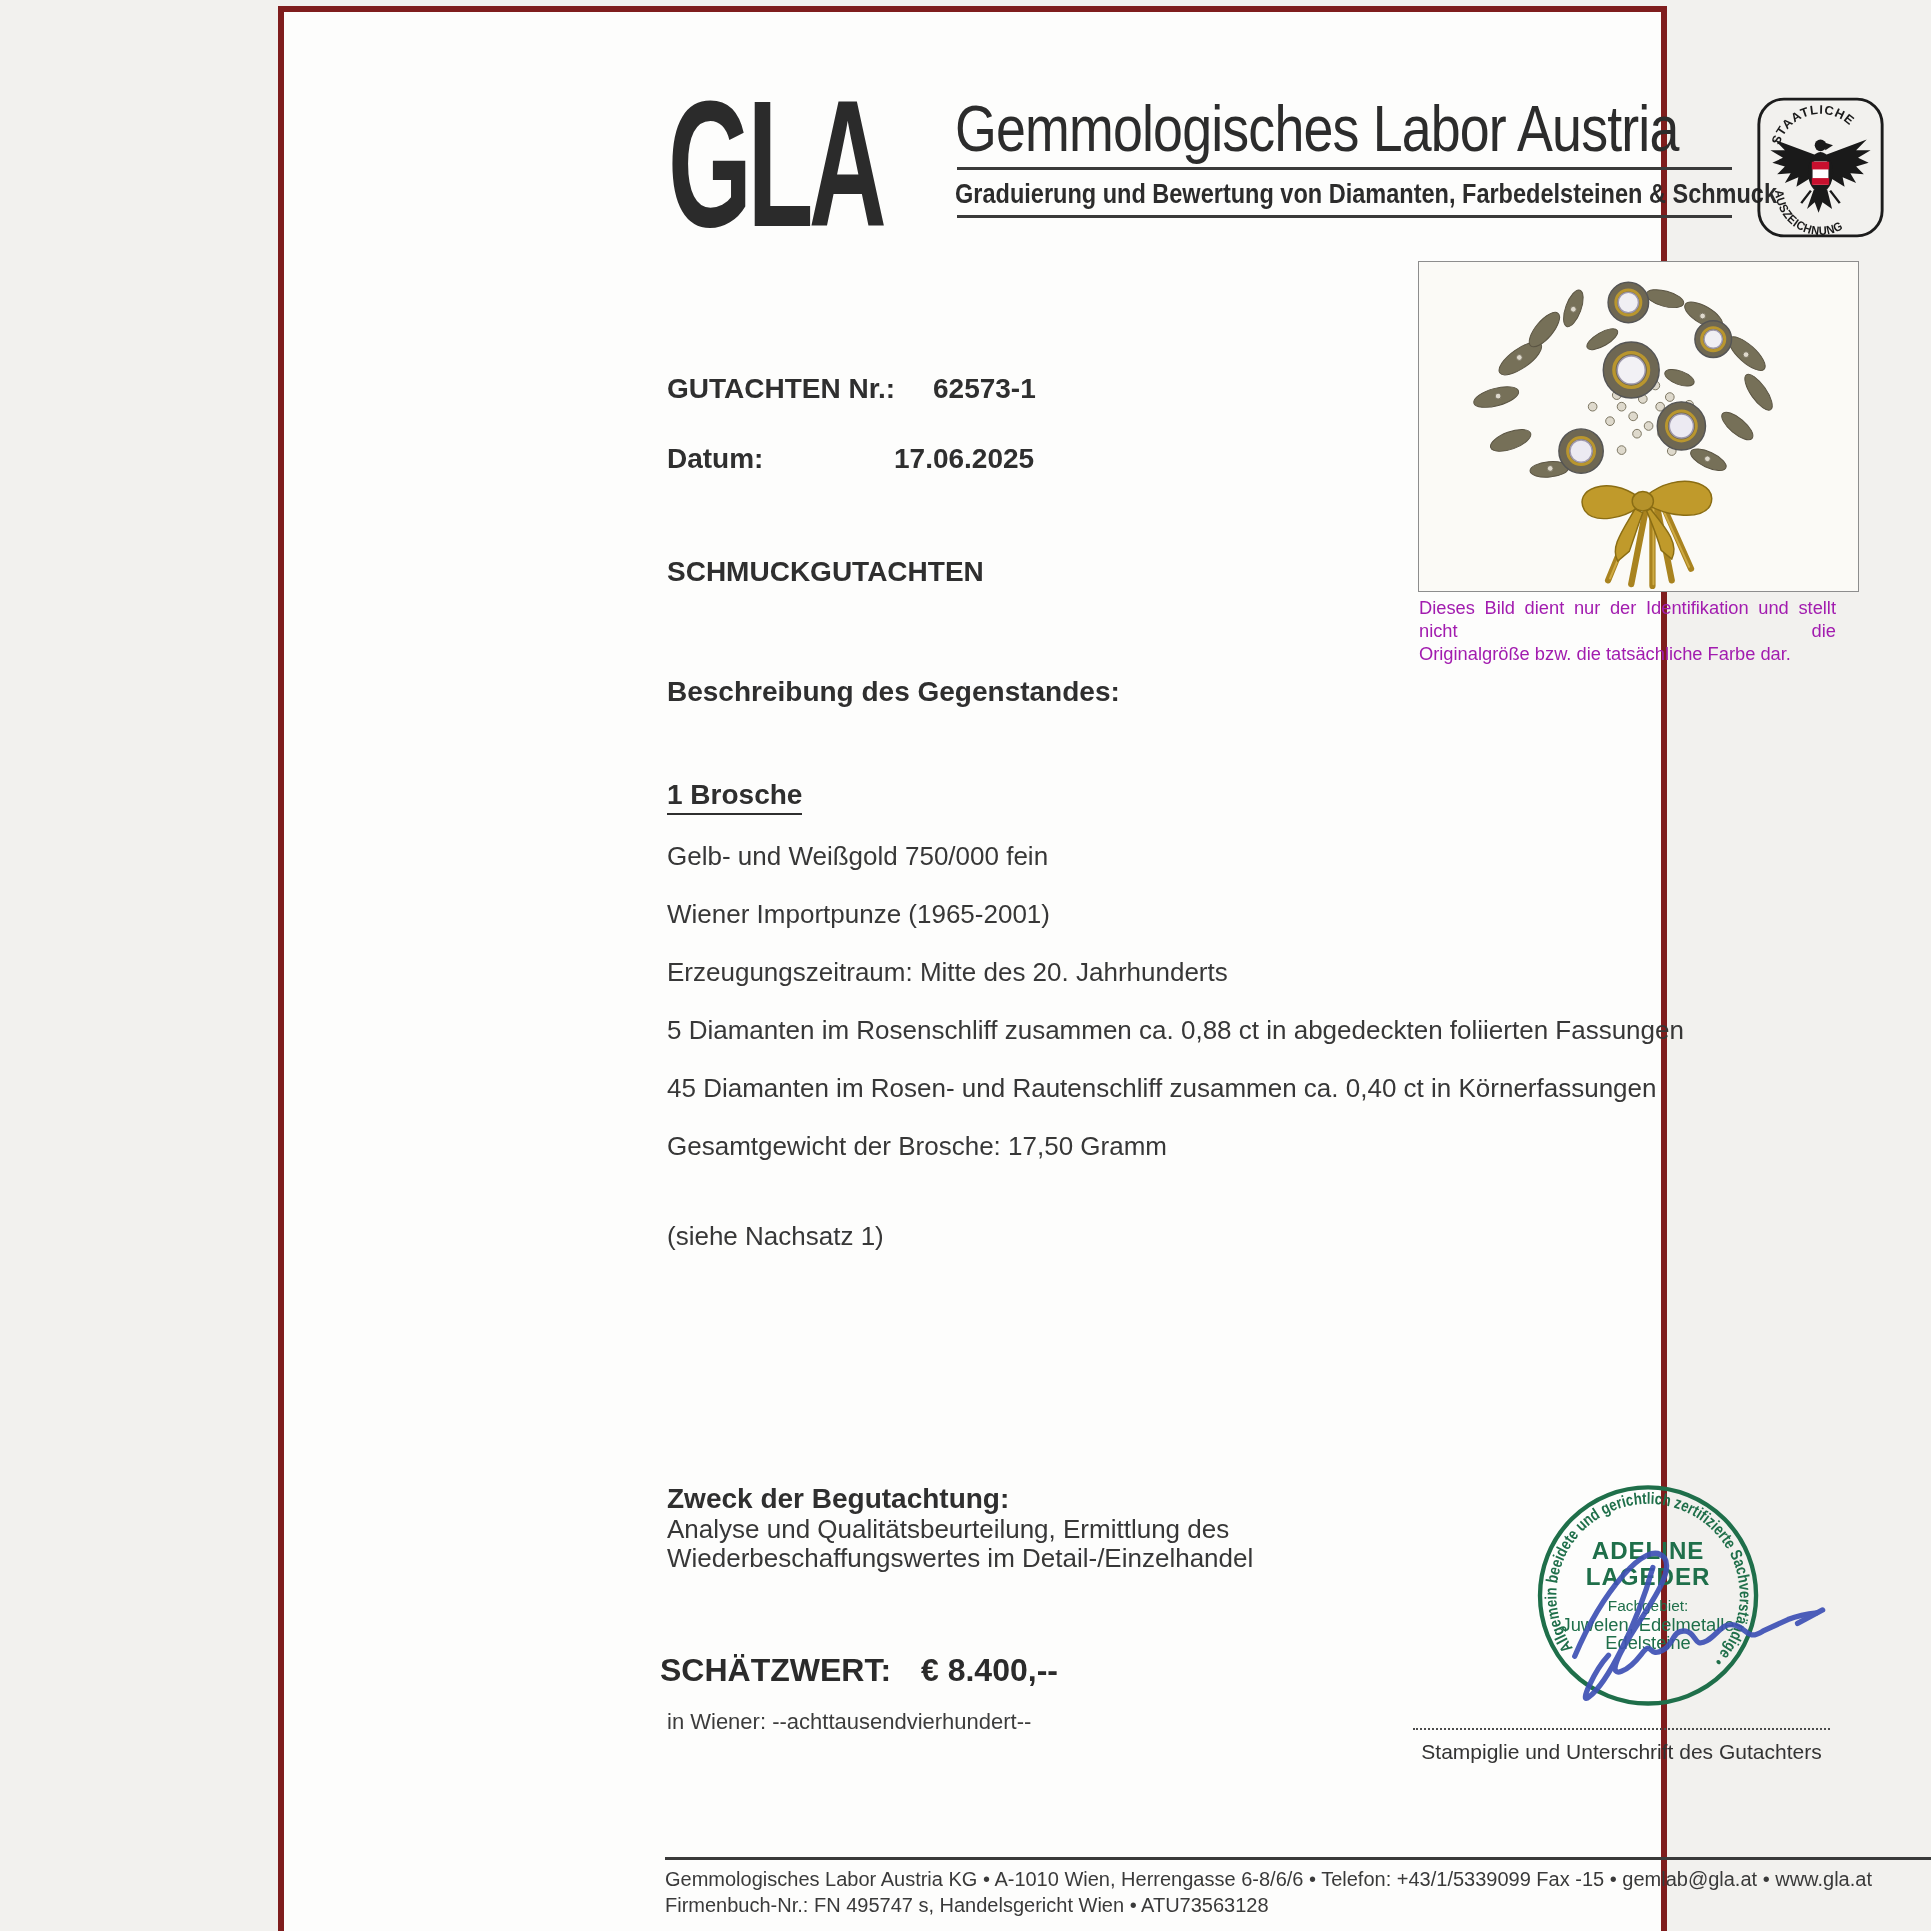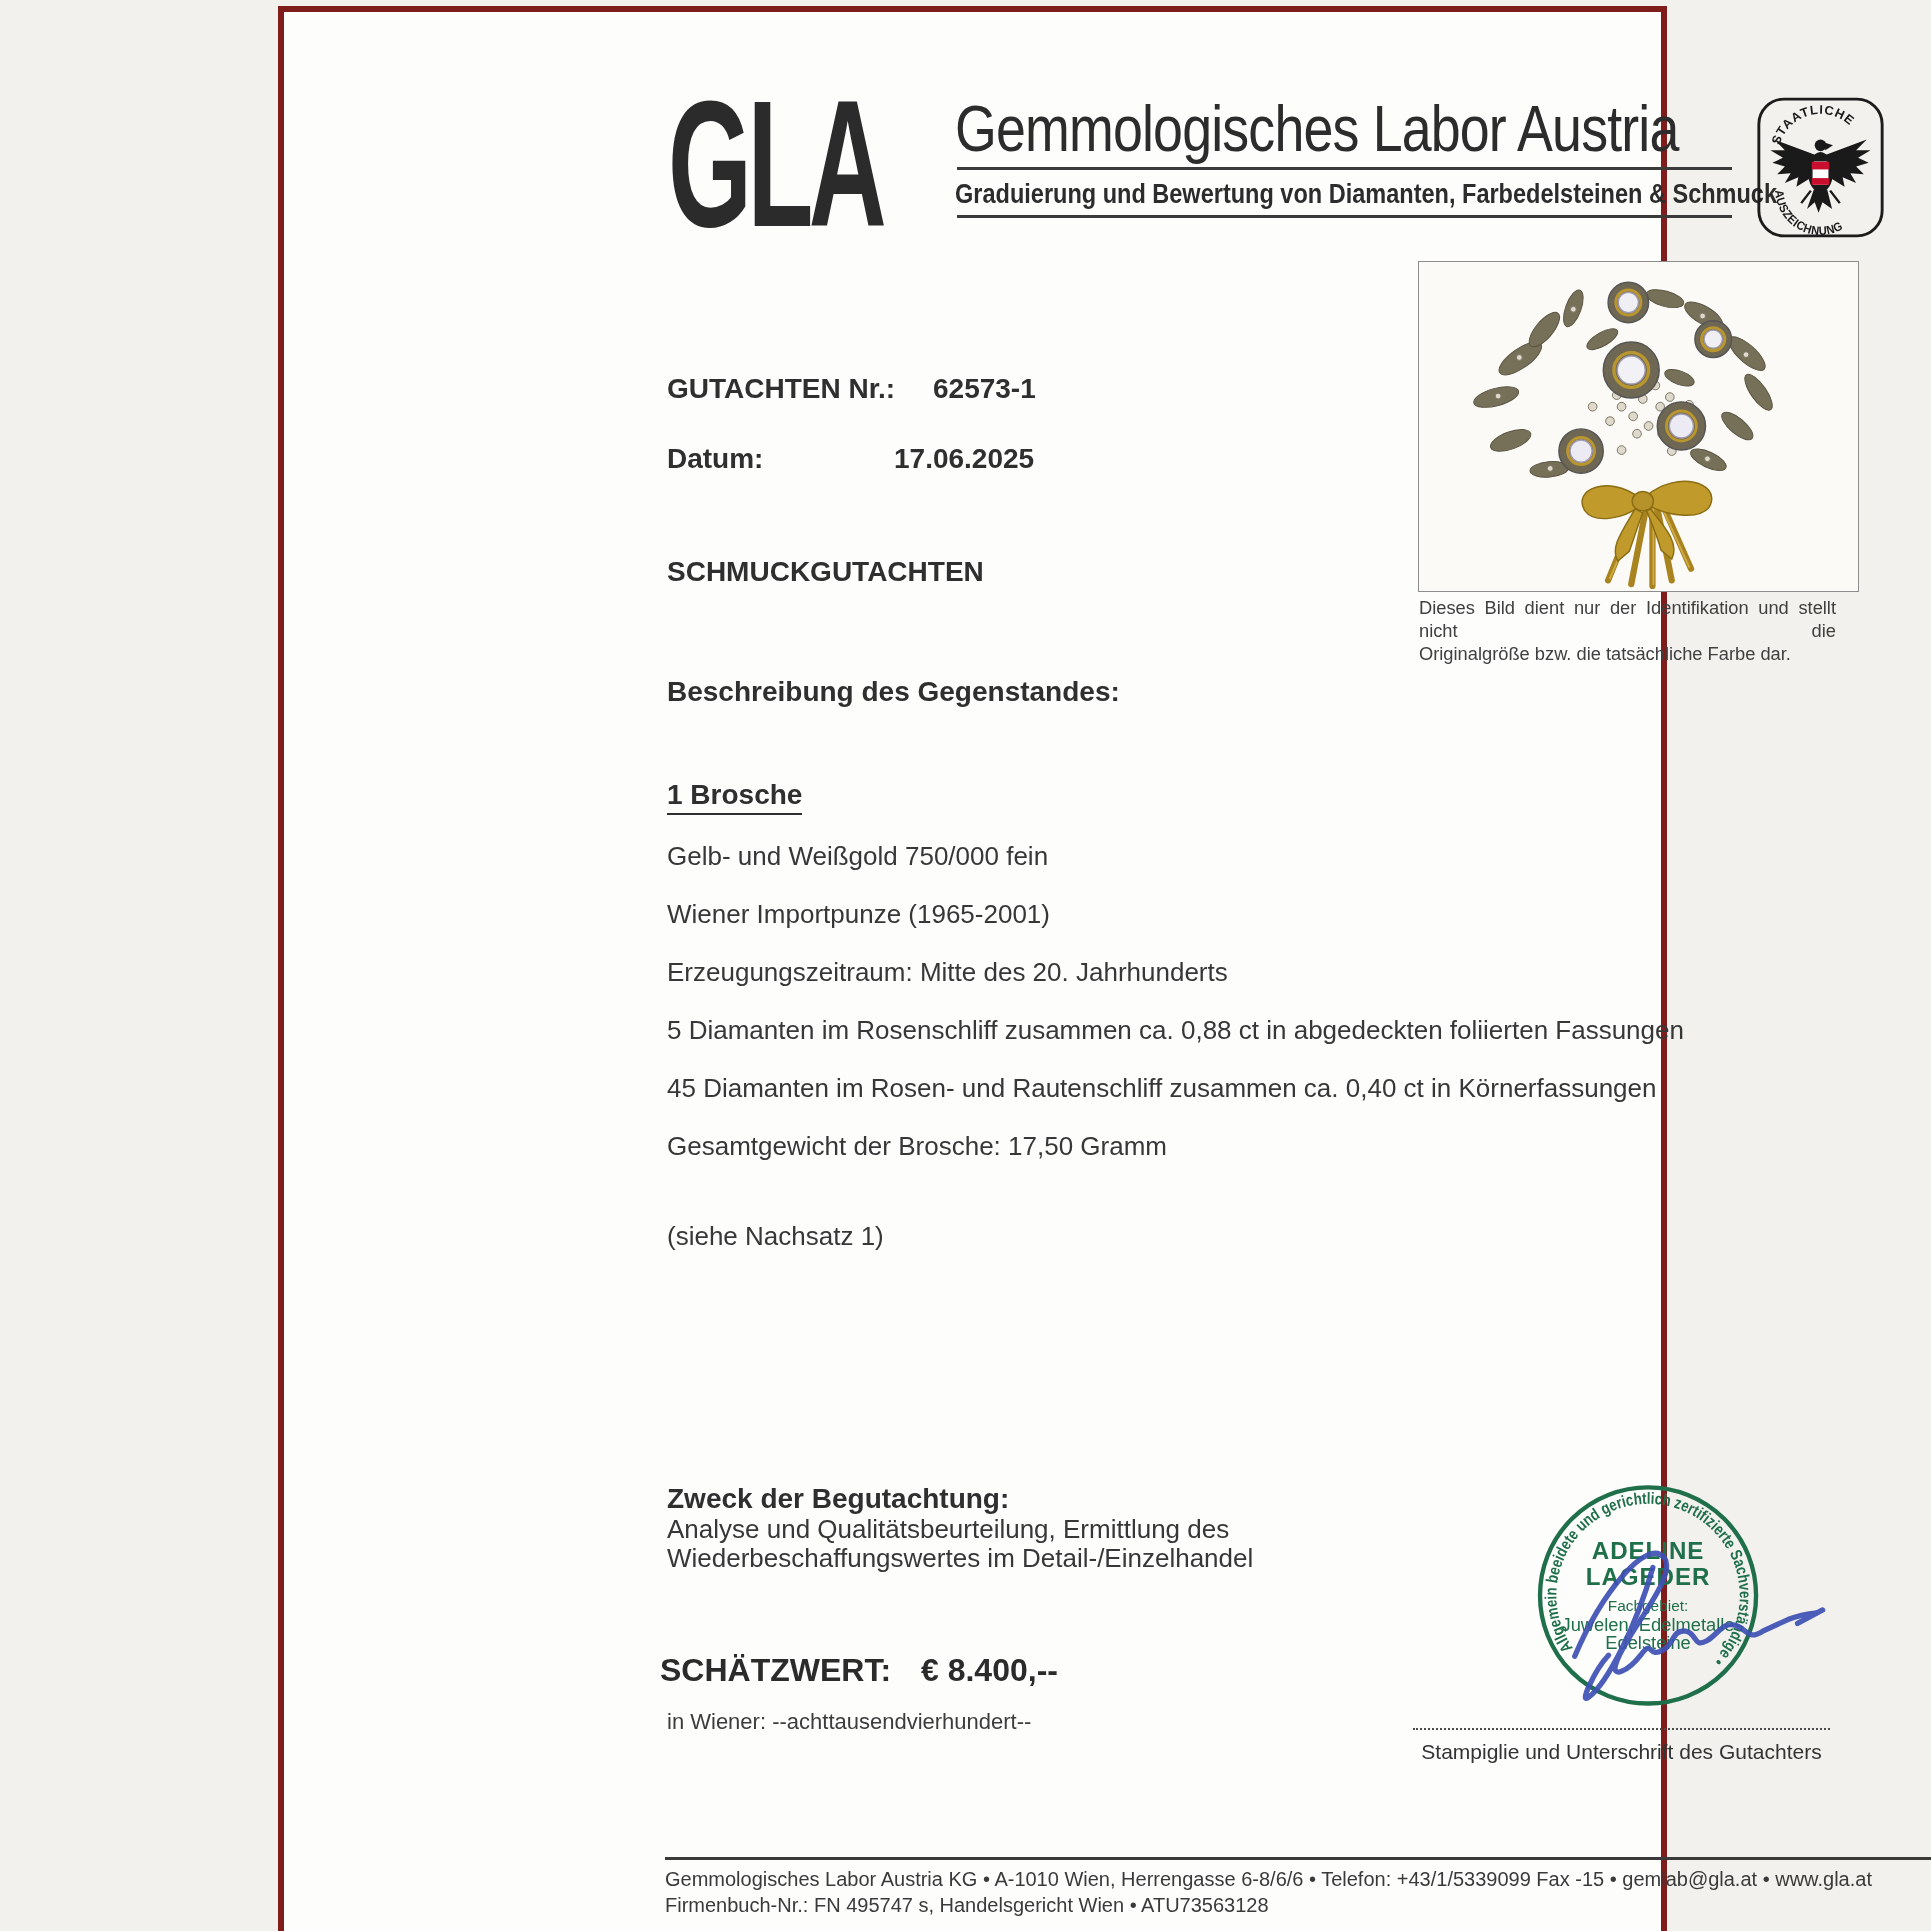--- a/index.html
+++ b/index.html
@@ -31,21 +31,21 @@
   .subtitle{
     left:671px;top:166px;font-size:28px;font-weight:bold;color:#2c2c2c;
     transform:scale(0.84,1);transform-origin:0 0;white-space:nowrap;
   }
   .emblem{left:1471px;top:83px;width:131px;height:145px;}
   
   .photo-frame{
     left:1134px;top:249px;width:441px;height:331px;
     border:1.9px solid #8d8d8d;background:#fbfaf6;box-sizing:border-box;
   }
-  .photo-caption{left:1135px;top:585px;width:417px;font-size:18.3px;line-height:1.25;color:#404040;}
+  .photo-caption{left:1135px;top:585px;width:417px;font-size:18.3px;line-height:1.25;color:#a21caf;}
   .cap-just{text-align:justify;text-align-last:justify;}
   
   .bold-row{font-weight:bold;font-size:28px;color:#2f2f2f;white-space:nowrap;}
   .meta-row{left:383px;width:676px;}
   .meta-value{position:absolute;top:0;}
   .v1{left:266px;}
   .v2{left:227px;}
   .body-line{left:383px;font-size:26px;color:#373737;white-space:nowrap;}
   .item-title{left:383px;}
   .item-title span{border-bottom:2.9px solid #2f2f2f;padding-bottom:2.9px;}

